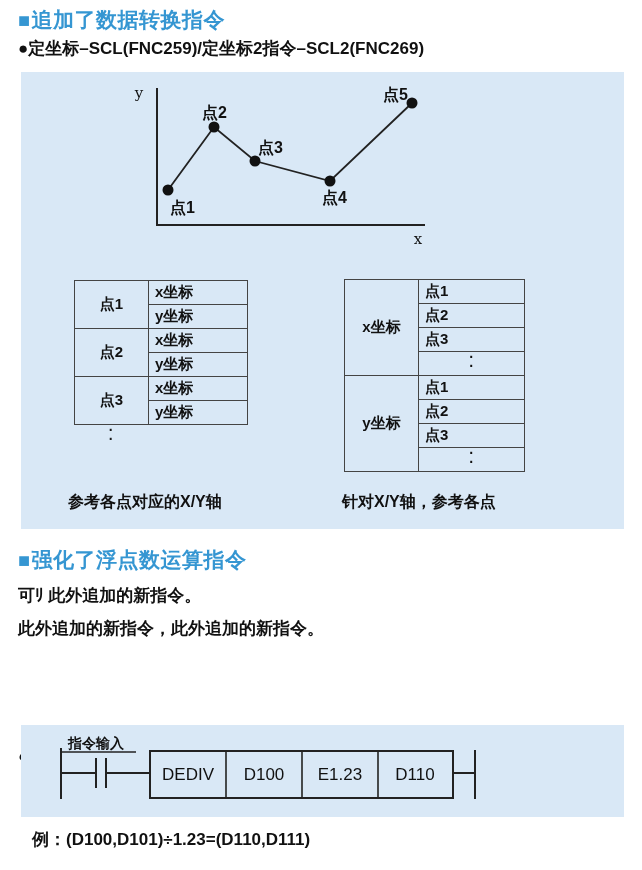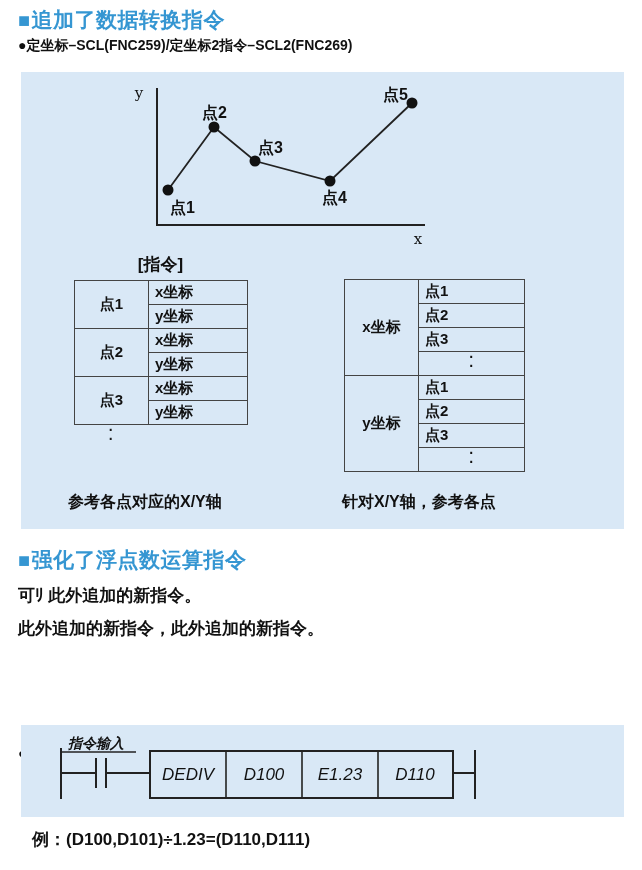--- a/index.html
+++ b/index.html
@@ -12,29 +12,29 @@
   }
   .abs { position:absolute; }
 
   
   .sec-heading {
     left:18px; font-size:21px; font-weight:700; color:#3596d2;
     letter-spacing:0.5px; white-space:nowrap;
   }
   .sec-heading .marker { font-size:20px; margin-right:1px; }
   .sub-heading {
-    left:18px; font-size:14px; font-weight:700; color:#111;
+    left:18px; font-size:17px; font-weight:700; color:#111;
     white-space:nowrap;
   }
   .body-line { left:18px; font-size:17px; font-weight:700; color:#111; white-space:nowrap; }
 
   
   .panel { left:21px; width:603px; background:#d9e8f6; }
   #panel1 { top:72px;  height:457px; }
-  #panel2 { top:725px; height:92px;font-style:italic;  }
+  #panel2 { top:725px; height:92px;  }
 
   
   .coord-table { border-collapse:collapse; position:absolute; table-layout:fixed; }
   .coord-table td {
     border:1px solid #444; height:23px; padding:0 0 0 6px;
     font-size:15px; font-weight:700; color:#111; vertical-align:middle;
   }
   .coord-table td.grp { text-align:center; padding:0; }
   #table1 { left:53px; top:208px; width:173px; }
   #table1 col.c1 { width:74px; } #table1 col.c2 { width:99px; }
@@ -83,21 +83,20 @@
     <circle cx="309" cy="109" r="5.5" fill="#111"></circle>
     <circle cx="391" cy="31" r="5.5" fill="#111"></circle>
 
     <text x="149" y="141" class="svg-cjk">点1</text>
     <text x="181" y="46" class="svg-cjk">点2</text>
     <text x="237" y="81" class="svg-cjk">点3</text>
     <text x="301" y="131" class="svg-cjk">点4</text>
     <text x="362" y="28" class="svg-cjk">点5</text>
   </svg>
 
-  <div id="t1-title" class="abs tbl-title">[指令]</div>
 
   <table id="table1" class="coord-table">
     <colgroup>
         <col class="c1">
         <col class="c2">
       </colgroup>
     <tbody>
       <tr>
         <td class="grp" rowspan="2">点1</td>
         <td>x坐标</td>

